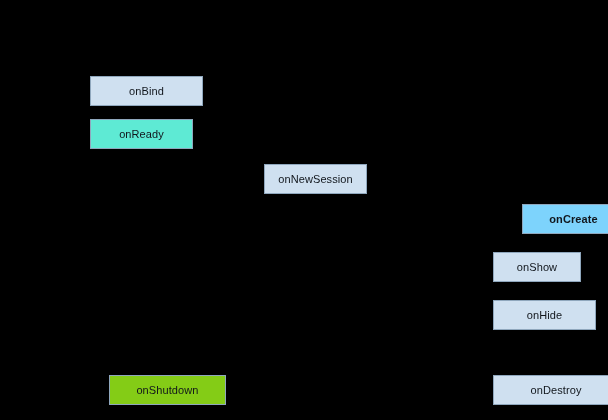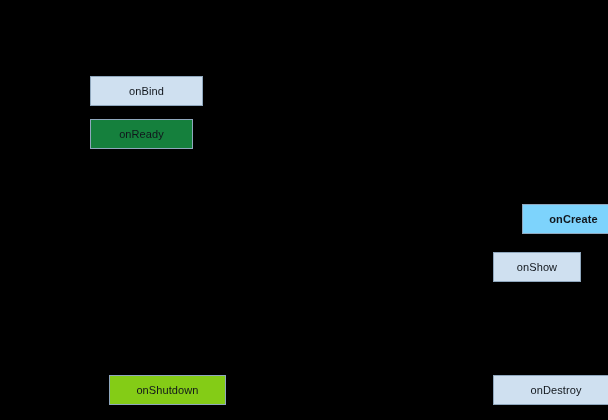--- a/index.html
+++ b/index.html
@@ -34,18 +34,20 @@
     text-align: center;
     white-space: nowrap;
     user-select: none;
   }
 </style>
 </head>
 <body>
 
 <div id="diagram-canvas" style="background: rgb(0, 0, 0);">
     <div class="node" style="left: 90px; top: 76px; width: 113px; height: 30px; background: rgb(207, 224, 240); border-color: rgb(143, 167, 189); color: rgb(17, 22, 28);">onBind</div>
-    <div class="node" style="left: 90px; top: 119px; width: 103px; height: 30px; background: #15803d; border-color: rgb(143, 167, 189); color: rgb(17, 22, 28); text-align: right;">onReady</div>
+    <div class="node" style="left: 90px; top: 119px; width: 103px; height: 30px; background: #5eead4; border-color: rgb(143, 167, 189); color: rgb(17, 22, 28); text-align: right;">onReady</div>
+    <div class="node" style="left: 264px; top: 164px; width: 103px; height: 30px; background: rgb(207, 224, 240); border-color: rgb(143, 167, 189); color: rgb(17, 22, 28);">onNewSession</div>
     <div class="node" style="left: 522px; top: 204px; width: 103px; height: 30px; background: #7dd3fc; border-color: rgb(143, 167, 189); color: rgb(17, 22, 28); font-weight: bold;">onCreate</div>
     <div class="node" style="left: 493px; top: 252px; width: 88px; height: 30px; background: rgb(207, 224, 240); border-color: rgb(143, 167, 189); color: rgb(17, 22, 28);">onShow</div>
+    <div class="node" style="left: 493px; top: 300px; width: 103px; height: 30px; background: rgb(207, 224, 240); border-color: rgb(143, 167, 189); color: rgb(17, 22, 28);">onHide</div>
     <div class="node" style="left: 90px; top: 375px; width: 117px; height: 30px; background: #84cc16; border-color: rgb(143, 167, 189); color: rgb(17, 22, 28); margin-left: 19px;">onShutdown</div>
     <div class="node" style="left: 493px; top: 375px; width: 126px; height: 30px; background: rgb(207, 224, 240); border-color: rgb(143, 167, 189); color: rgb(17, 22, 28);">onDestroy</div>
   </div>
 
 </body></html>

